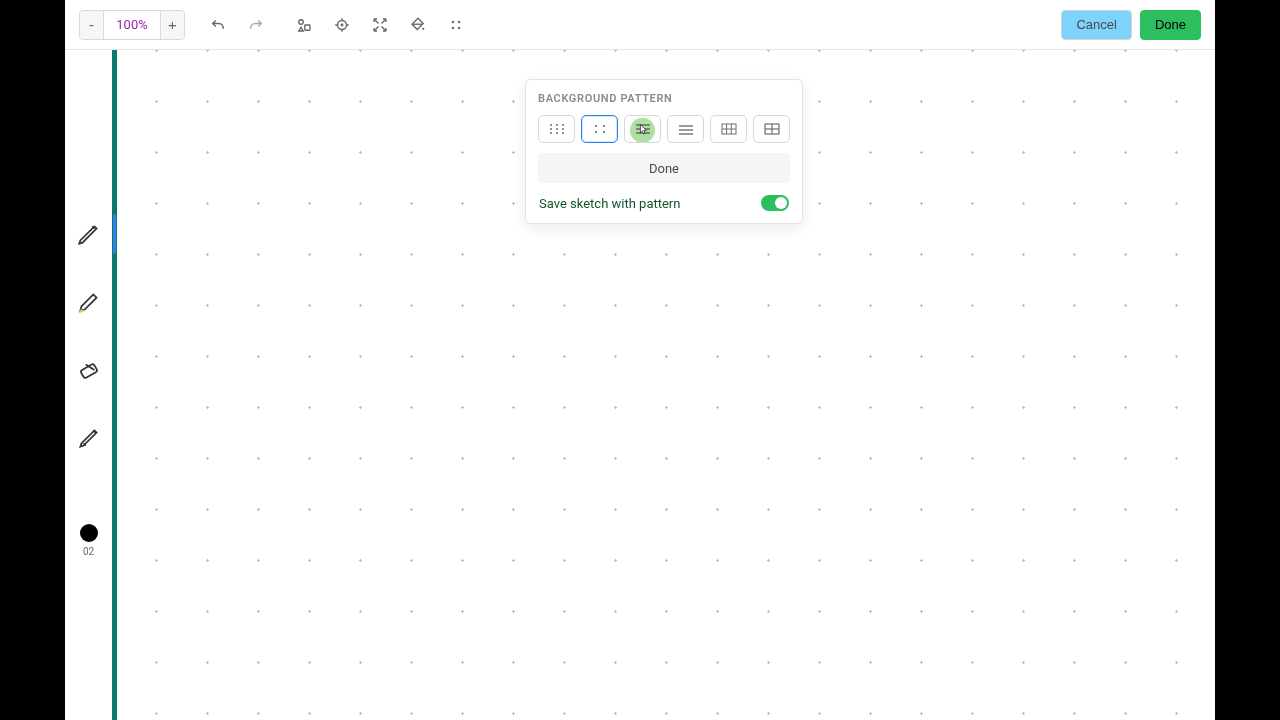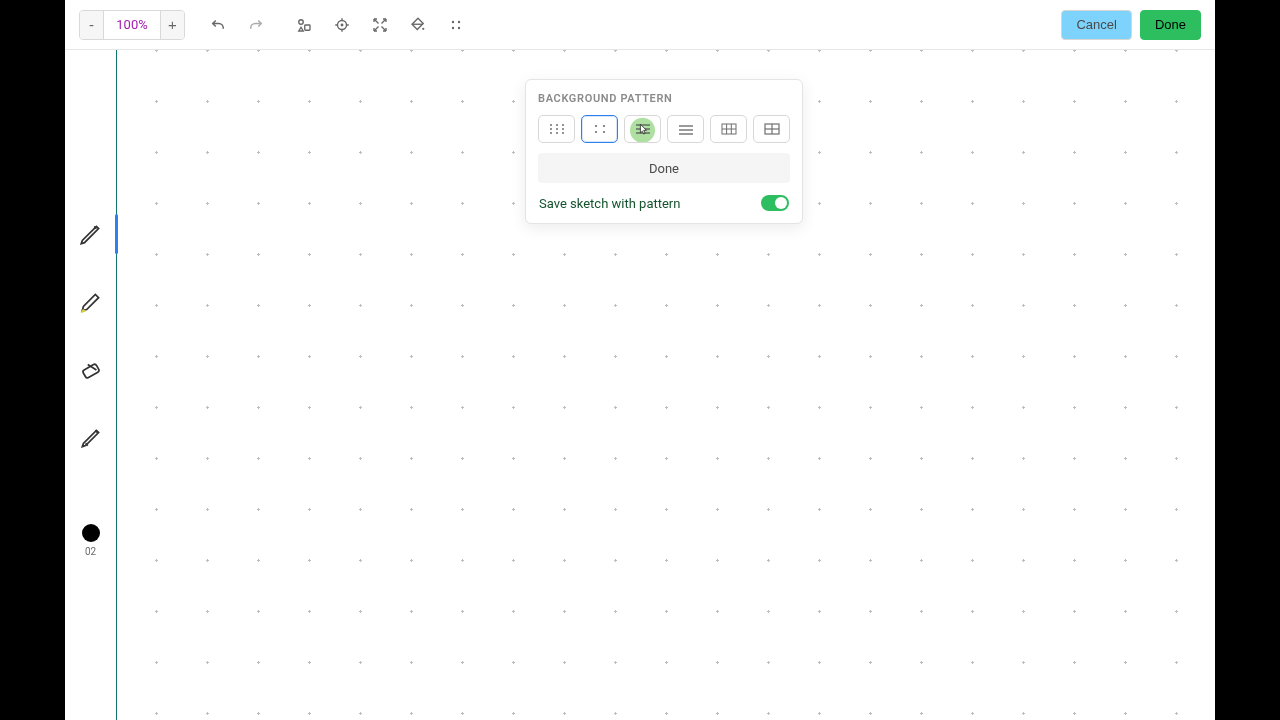--- a/index.html
+++ b/index.html
@@ -16,21 +16,21 @@
   .zoom-btn.plus{border-left:1px solid #d9d9d9;}
   .zoom-val { width: 56px; text-align: center; font-size: 13px; color: #a21caf; display:flex;align-items:center;justify-content:center;height:100%;}
   .tb-icon-btn { width: 30px; height: 30px; border: none; background: transparent; border-radius: 4px; cursor: pointer; display:flex;align-items:center;justify-content:center; color:#676767;}
   .tb-icon-btn svg{ width:18px;height:18px; }
   .spacer { flex: 1; }
   .txt-btn { height: 30px; padding: 0 14px; border: 1px solid #d6d6d6; background: #7dd3fc; border-radius: 4px; font-size: 13px; color: #4a4a4a; cursor:pointer;}
   .txt-btn.done { background: #2dbe60; border-color:#2dbe60; color: #000000; }
 
   
   .workspace { flex:1; position: relative; overflow:hidden;}
-  .left-rail { position:absolute; left:0; top:0; bottom:0; width:52px; border-right:1px solid #0f766e; background:#fff; z-index:3; display:flex; flex-direction:column; align-items:center; padding-top:170px; gap:40px;}
+  .left-rail { position:absolute; left:0; top:0; bottom:0; width:52px; border-right:5px solid #0f766e; background:#fff; z-index:3; display:flex; flex-direction:column; align-items:center; padding-top:170px; gap:40px;}
   .tool { width:28px; height:28px; display:flex; align-items:center; justify-content:center; position:relative; cursor:pointer;}
   .tool.selected::after{content:"";position:absolute;right:-13px;top:-6px;bottom:-6px;width:3px;background:#2f80ed;border-radius:2px;}
   .tool svg{width:26px;height:26px;}
   .color-chip { margin-top:32px; display:flex;flex-direction:column;align-items:center;gap:4px;}
   .color-dot{width:18px;height:18px;border-radius:50%;background:#000;}
   .color-num{font-size:10px;color:#6a6a6a;}
 
   
   .canvas { position:absolute; left:52px; right:0; top:0; bottom:0;
     background-image: radial-gradient(#bdbdbd 1.3px, transparent 1.3px);

